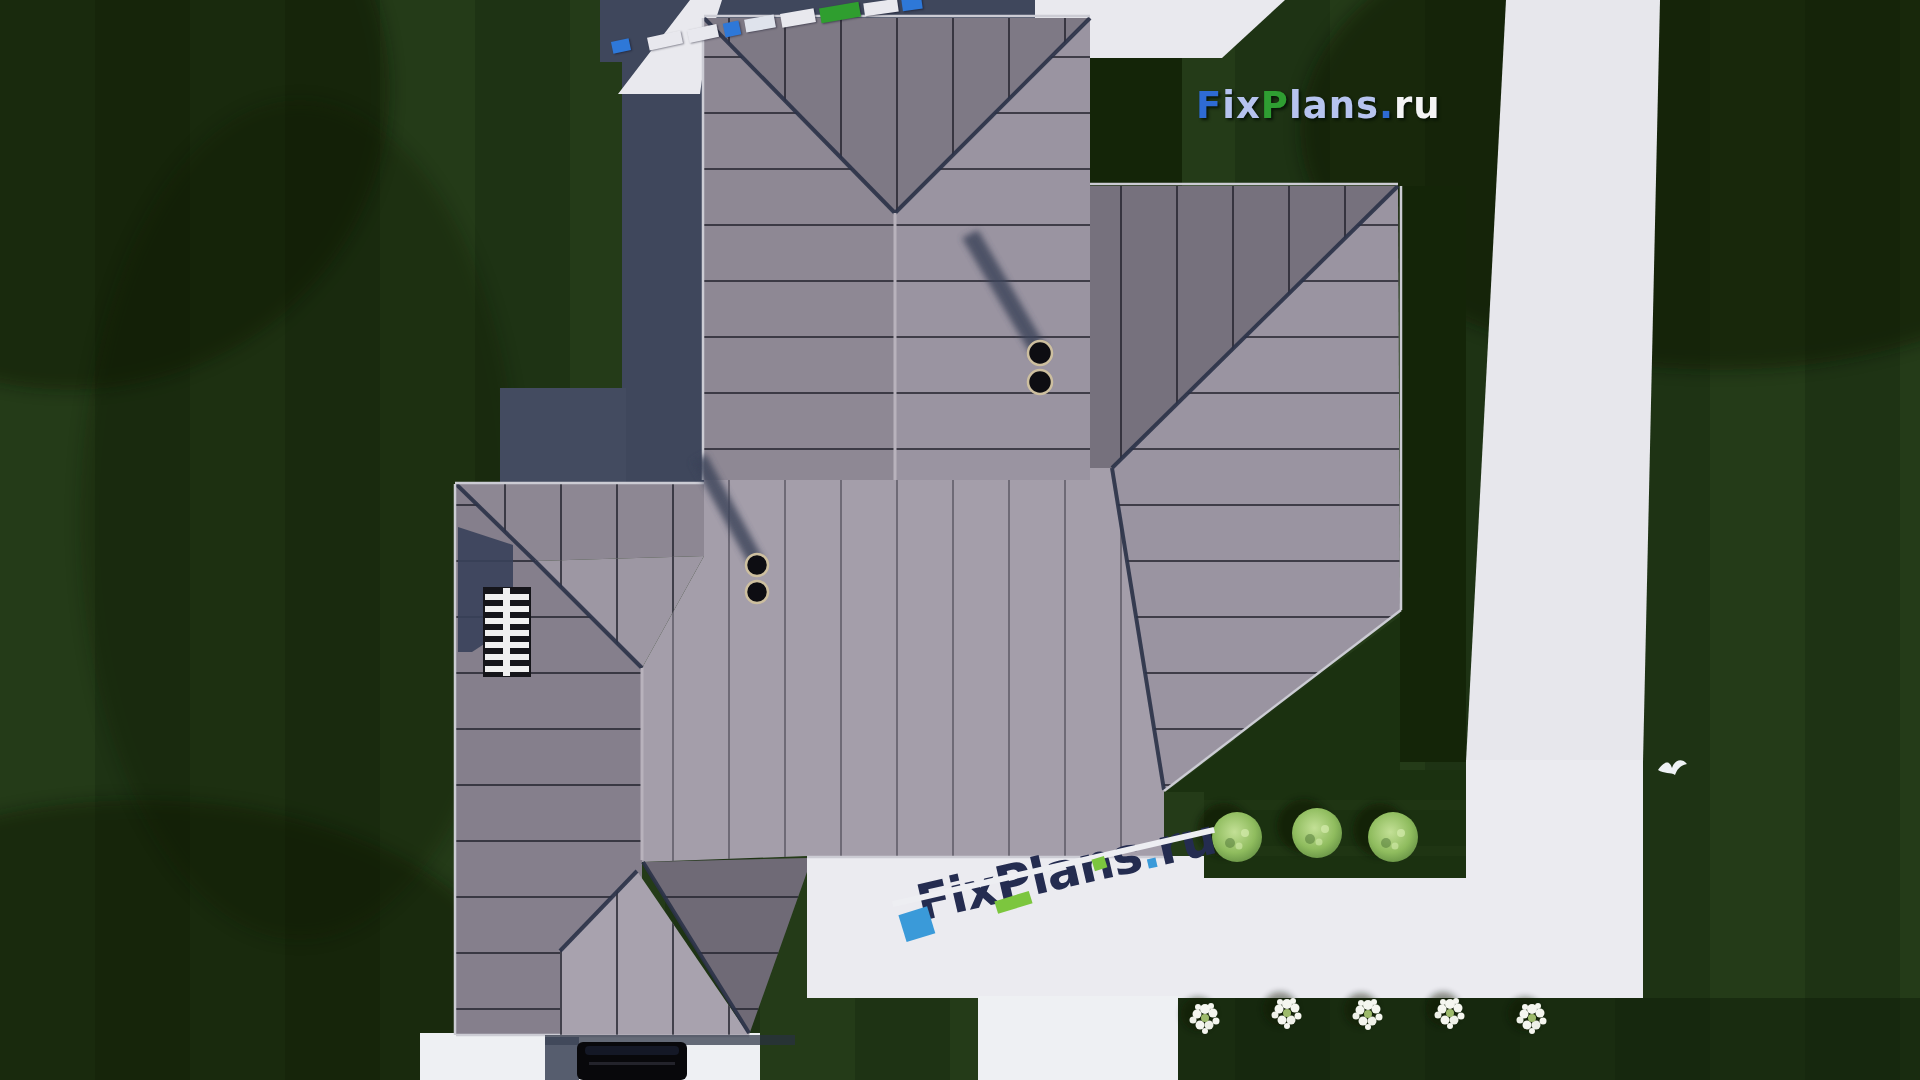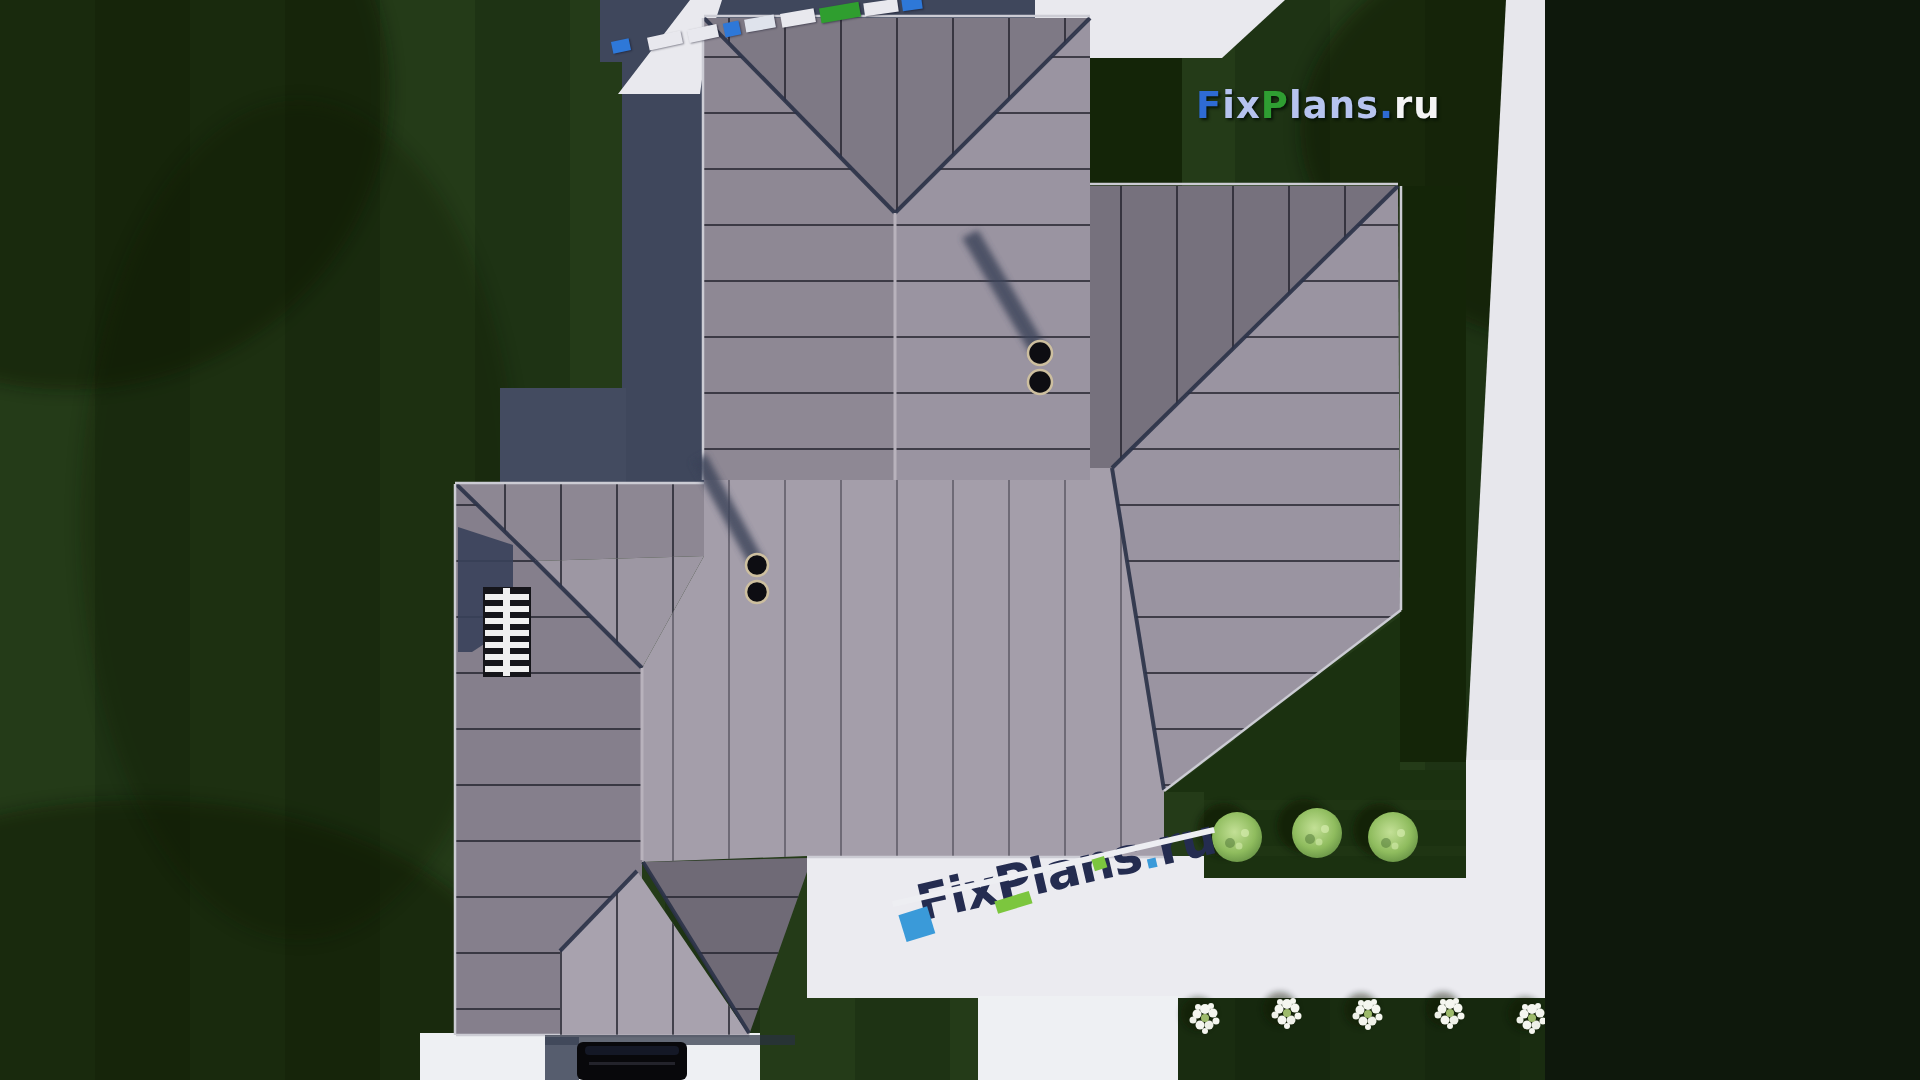--- a/index.html
+++ b/index.html
@@ -1,16 +1,16 @@
 <!DOCTYPE html>
 <html><head>
 <meta charset="utf-8">
 <style>
   html,body{margin:0;padding:0;background:#0e180c;}
-  .stage{position:relative;width:1545px;height:1080px;overflow:hidden;
+  .stage{position:relative;width:1920px;height:1080px;overflow:hidden;
          font-family:"DejaVu Sans","Liberation Sans",sans-serif;}
   .stage svg{position:absolute;left:0;top:0;}
   .logo-top{position:absolute;left:1196px;top:84px;font-weight:bold;font-size:37px;
             letter-spacing:1px;white-space:nowrap;
             text-shadow:2px 2px 3px rgba(5,15,5,.85);}
   .wm-bottom{position:absolute;left:894px;top:874px;width:310px;height:120px;
              transform:rotate(-13deg);transform-origin:left top;}
   .wm-text{position:absolute;left:16px;top:6px;font-weight:bold;font-size:50px;
            letter-spacing:-1px;white-space:nowrap;}
   .wm-accent{position:absolute;}

